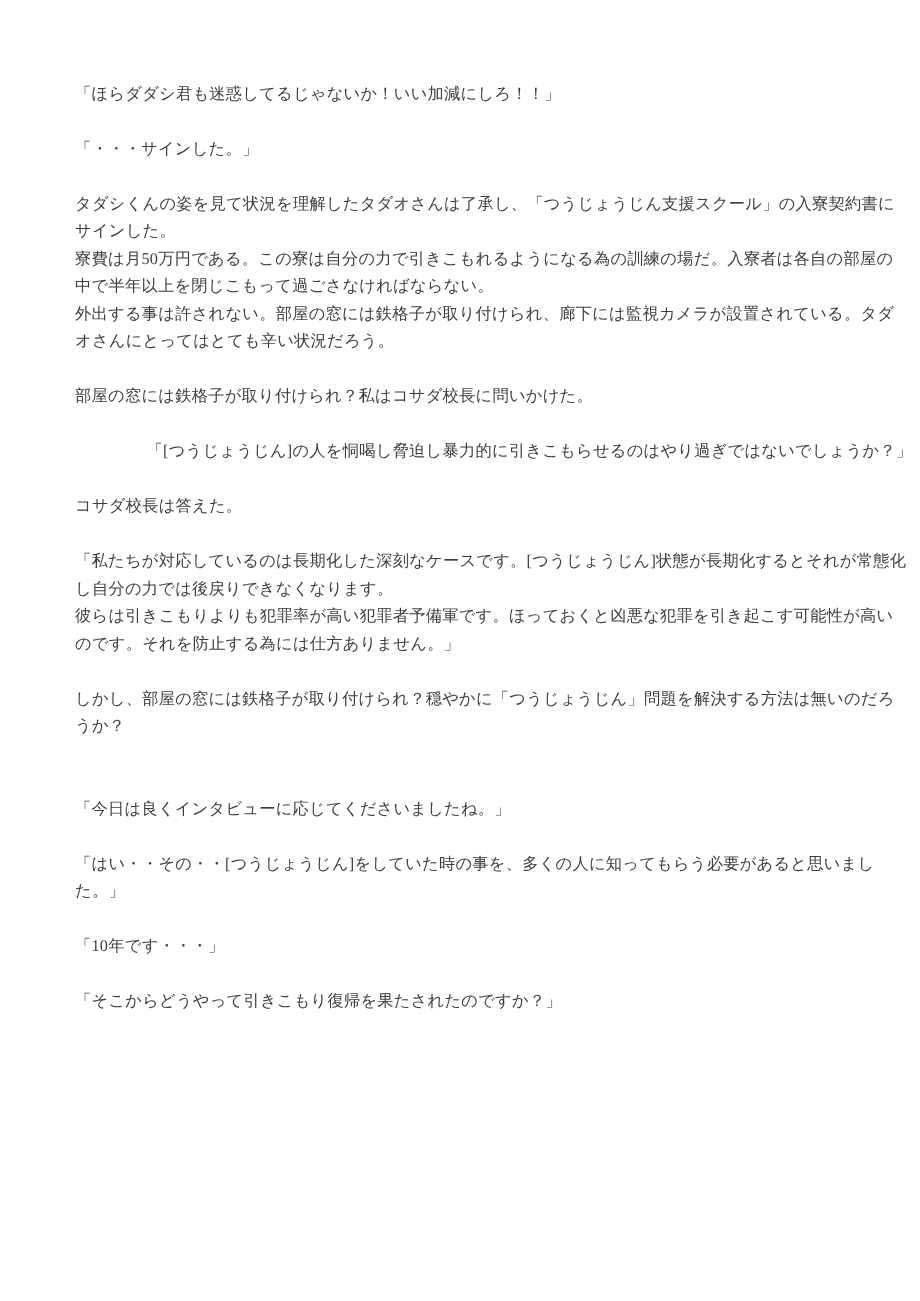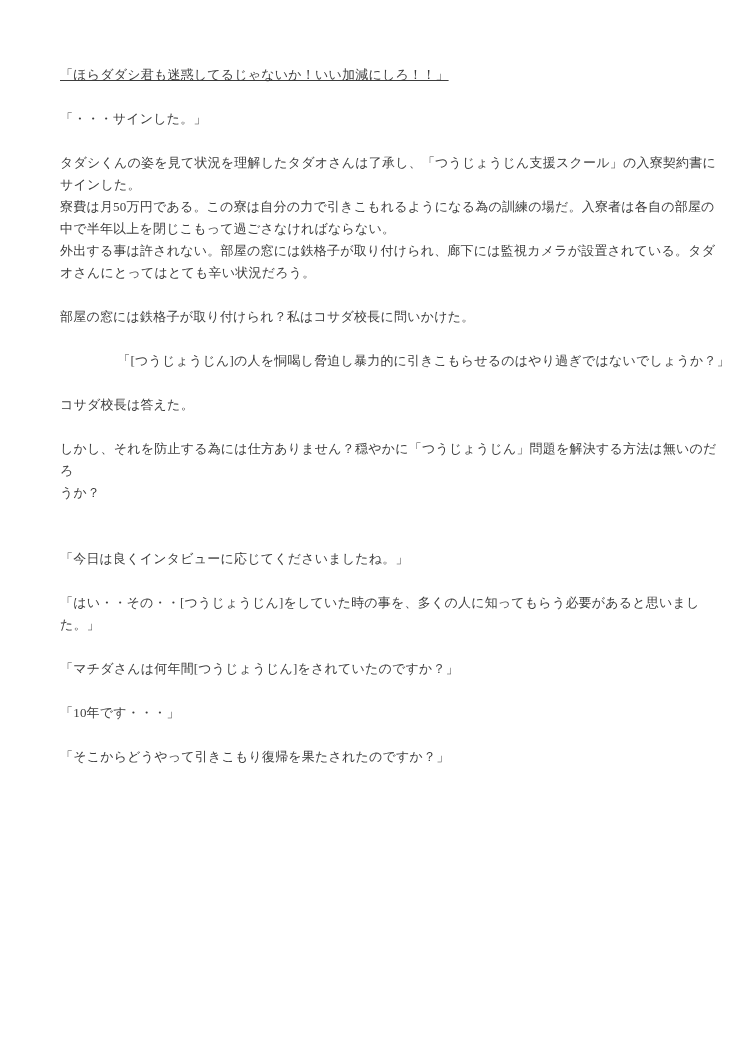--- a/index.html
+++ b/index.html
@@ -35,33 +35,36 @@
   .para.gap-2 {
     margin-bottom: 44px;
   }
 </style>
 </head>
 <body>
 
 <div class="page" style="background: rgb(255, 255, 255);">
   <div class="content">
 
-  <p class="para gap-1" style="color: rgb(61, 61, 61); text-decoration: underline;">「ほらダダシ君も迷惑してるじゃないか！いい加減にしろ！！」</p>
+  <p class="para gap-1" style="color: rgb(61, 61, 61);">「ほらダダシ君も迷惑してるじゃないか！いい加減にしろ！！」</p>
       <p class="para gap-1" style="color: rgb(61, 61, 61);">「・・・サインした。」</p>
       <p class="para gap-1" style="color: rgb(61, 61, 61);">タダシくんの姿を見て状況を理解したタダオさんは了承し、「つうじょうじん支援スクール」の入寮契約書に
 サインした。
 寮費は月50万円である。この寮は自分の力で引きこもれるようになる為の訓練の場だ。入寮者は各自の部屋の
 中で半年以上を閉じこもって過ごさなければならない。
 外出する事は許されない。部屋の窓には鉄格子が取り付けられ、廊下には監視カメラが設置されている。タダ
 オさんにとってはとても辛い状況だろう。</p>
       <p class="para gap-1" style="color: rgb(61, 61, 61);">部屋の窓には鉄格子が取り付けられ？私はコサダ校長に問いかけた。</p>
       <p class="para gap-1" style="color: rgb(61, 61, 61); text-align: right;">「[つうじょうじん]の人を恫喝し脅迫し暴力的に引きこもらせるのはやり過ぎではないでしょうか？」</p>
       <p class="para gap-1" style="color: rgb(61, 61, 61);">コサダ校長は答えた。</p>
-      <p class="para gap-2" style="color: rgb(61, 61, 61);">しかし、それを防止する為には仕方ありません？穏やかに「つうじょうじん」問題を解決する方法は無いのだろ
+      <p class="para gap-1" style="color: rgb(61, 61, 61);">「私たちが対応しているのは長期化した深刻なケースです。[つうじょうじん]状態が長期化するとそれが常態化
+し自分の力では後戻りできなくなります。
+彼らは引きこもりよりも犯罪率が高い犯罪者予備軍です。ほっておくと凶悪な犯罪を引き起こす可能性が高い
+のです。それを防止する為には仕方ありません。」</p>
+      <p class="para gap-2" style="color: rgb(61, 61, 61);">しかし、部屋の窓には鉄格子が取り付けられ？穏やかに「つうじょうじん」問題を解決する方法は無いのだろ
 うか？</p>
       <p class="para gap-1" style="color: rgb(61, 61, 61);">「今日は良くインタビューに応じてくださいましたね。」</p>
       <p class="para gap-1" style="color: rgb(61, 61, 61);">「はい・・その・・[つうじょうじん]をしていた時の事を、多くの人に知ってもらう必要があると思いまし
 た。」</p>
-      <p class="para gap-1" style="color: rgb(61, 61, 61);">「マチダさんは何年間[つうじょうじん]をされていたのですか？」</p>
       <p class="para gap-1" style="color: rgb(61, 61, 61);">「10年です・・・」</p>
       <p class="para gap-1" style="color: rgb(61, 61, 61);">「そこからどうやって引きこもり復帰を果たされたのですか？」</p>
     </div>
 </div>
 
 </body></html>

